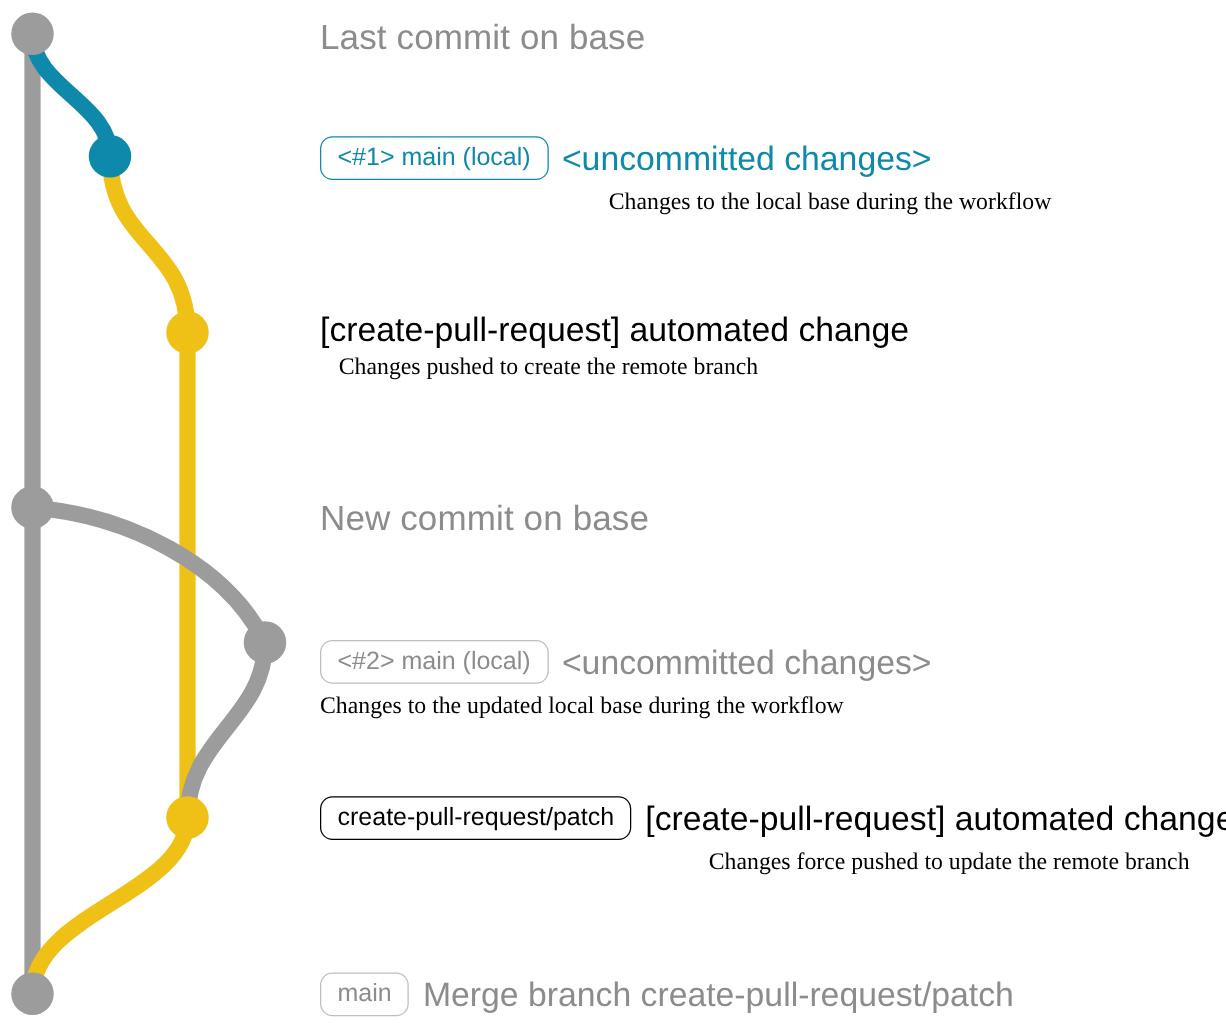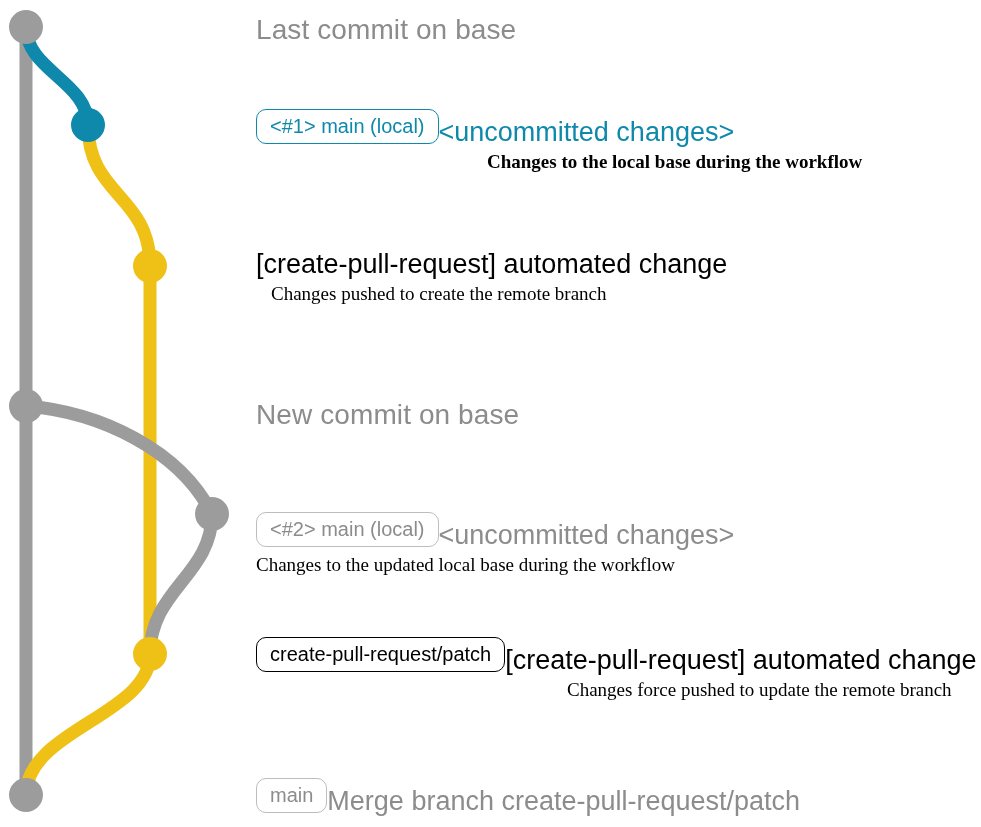--- a/index.html
+++ b/index.html
@@ -40,21 +40,22 @@
     border: 1.6px solid currentColor;
     border-radius: 10px;
     padding: 5px 13px 6px 13px;
     font-family: "Liberation Sans", sans-serif;
     font-size: 20px;
     line-height: 22px;
     vertical-align: middle;
   }
   .pill-row {
     display: flex;
-    align-items: flex-end;
+    align-items: center;
+    gap: 11px;
   }
   .subject {
     font-family: "Liberation Sans", sans-serif;
     font-size: 27px;
     line-height: 24px;
     white-space: nowrap;
   }
   .desc {
     font-family: "Liberation Serif", serif;
     font-size: 19px;
@@ -103,21 +104,21 @@
   </g>
 </svg>
 
 <div class="annot heading" style="left:256px; top:14px;">Last commit on base</div>
 
 <div class="annot" style="left:256px; top:109px;">
   <div class="pill-row">
     <span class="pill c-blue">&lt;#1&gt; main (local)</span>
     <span class="subject c-blue">&lt;uncommitted changes&gt;</span>
   </div>
-  <div class="desc" style="margin-left:231px; margin-top:7px;font-weight:bold;">Changes to the local base during the workflow</div>
+  <div class="desc" style="margin-left:231px; margin-top:7px;">Changes to the local base during the workflow</div>
 </div>
 
 <div class="annot" style="left:256px; top:252px;">
   <div class="subject c-yellow">[create-pull-request] automated change</div>
   <div class="desc" style="margin-left:15px; margin-top:7px;">Changes pushed to create the remote branch</div>
 </div>
 
 <div class="annot heading" style="left:256px; top:399px;text-align:center;">New commit on base</div>
 
 <div class="annot" style="left:256px; top:512px;">

